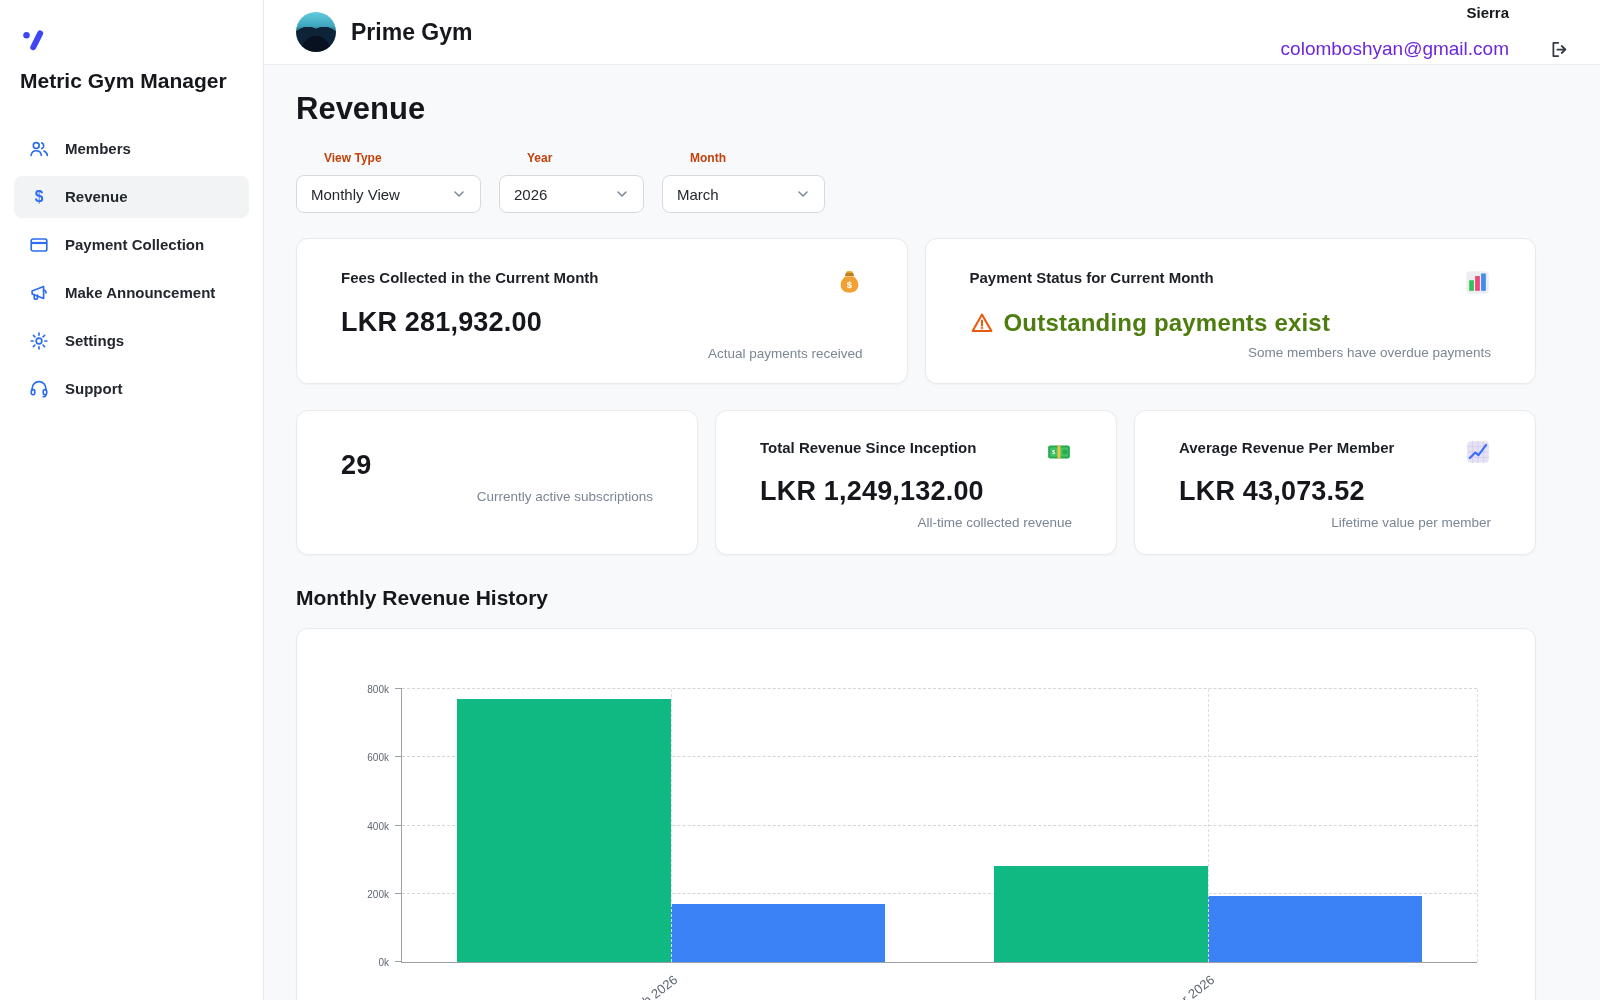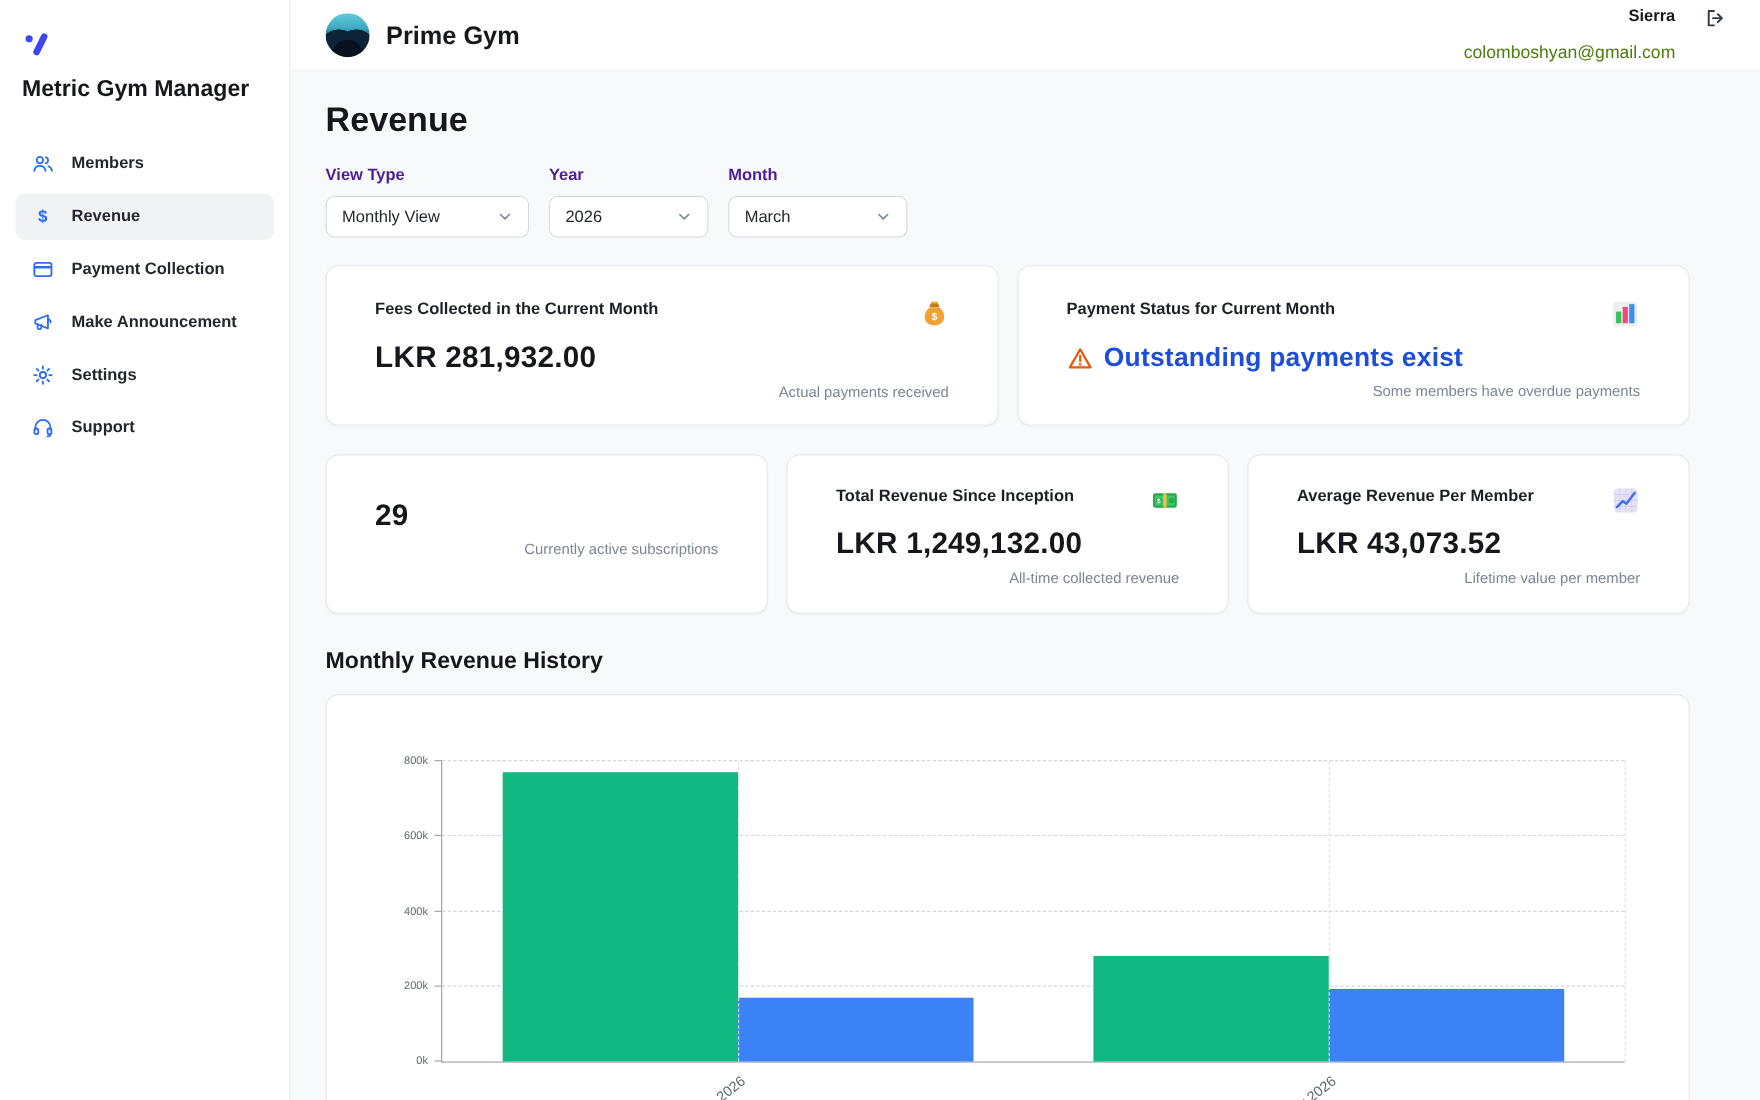--- a/index.html
+++ b/index.html
@@ -21,48 +21,48 @@
   .topbar { height:65px; flex-shrink:0; background:#fff; border-bottom:1px solid #eceef1;
             display:flex; align-items:center; justify-content:space-between; padding:0 30px 0 32px; }
   .gym { display:flex; align-items:center; gap:15px; }
   .avatar { width:40px; height:40px; border-radius:50%;
             background:
               radial-gradient(circle at 50% 95%, #07111f 0 32%, rgba(7,17,31,0) 33%),
               radial-gradient(circle at 30% 80%, #0d2337 0 40%, rgba(13,35,55,0) 41%),
               radial-gradient(circle at 70% 80%, #0d2337 0 40%, rgba(13,35,55,0) 41%),
               linear-gradient(180deg,#62cbdc 0%, #3fa9c0 34%, #14425c 58%, #0a1f33 100%); }
   .gym-name { font-size:23px; font-weight:700; }
-  .userbox { display:flex; align-items:flex-start; gap:26px; }
+  .userbox { display:flex; align-items:flex-end; gap:40px; }
   .user-meta { text-align:right; }
   .user-name { font-size:15px; font-weight:700; color:#15171c; }
-  .user-email { font-size:16px; color:#4d7c0f; margin-top:17px; }
+  .user-email { font-size:19px; color:#6d28d9; margin-top:17px; }
   .logout-btn { background:none; border:none; cursor:pointer; display:flex; align-items:center; }
 
   .content { padding:18px 64px 0 32px; flex:1; overflow:hidden; }
   .page-title { font-size:31px; font-weight:800; margin:8px 0 24px; color:#15171c; }
 
   
   .filters { display:flex; gap:18px; margin-bottom:25px; }
-  .filter-label { font-size:15px; font-weight:600; margin-bottom:10px; color:#4c1d95; }
+  .filter-label { font-size:12px; font-weight:600; margin-bottom:10px; color:#c2410c;margin-left:28px; }
   .select { height:38px; background:#fff; border:1px solid #d6dade; border-radius:8px; display:flex;
             align-items:center; justify-content:space-between; padding:0 13px 0 14px; font-size:15px;
             color:#23272e; cursor:pointer;text-align:right; }
   .select-viewtype { width:185px; }
   .select-year { width:145px; }
   .select-month { width:163px; }
 
   
   .cards-row { display:flex; gap:17px; margin-bottom:26px; }
   .card { flex:1; background:#fff; border:1px solid #e8eaed; border-radius:12px; box-shadow:0 1px 2px rgba(16,24,40,.04);
           padding:30px 44px 0; height:146px; }
   .cards-row.small .card { height:145px; padding-top:28px; }
   .card-head { display:flex; justify-content:space-between; align-items:flex-start; }
   .card-title { font-size:15px; font-weight:600; color:#1c2026; }
   .card-value { font-size:27px; font-weight:800; color:#15171c; margin:11px 0 8px; letter-spacing:.2px; }
-  .card-value.warning { font-size:24px; color:#1d4ed8; display:flex; align-items:center; gap:10px; margin-top:13px;text-align:center; }
+  .card-value.warning { font-size:24px; color:#4d7c0f; display:flex; align-items:center; gap:10px; margin-top:13px;text-align:center; }
   .card-sub { font-size:13.5px; color:#7b8694;text-align:right; }
 
   
   .section-title { font-size:21px; font-weight:700; margin:31px 0 18px; color:#15171c; }
   .chart-card { position:relative; background:#fff; border:1px solid #e8eaed; border-radius:12px;
                 box-shadow:0 1px 2px rgba(16,24,40,.04); height:560px; }
   .plot { position:absolute; left:104px; right:58px; top:60px; height:274px;
           border-left:1.5px solid #9aa0a6; border-bottom:1.5px solid #9aa0a6; }
   .ylabel { position:absolute; right:calc(100% + 13px); transform:translateY(50%); font-size:10px; color:#5f6771; }
   .ytick  { position:absolute; right:100%; width:7px; border-top:1.5px solid #9aa0a6; }

